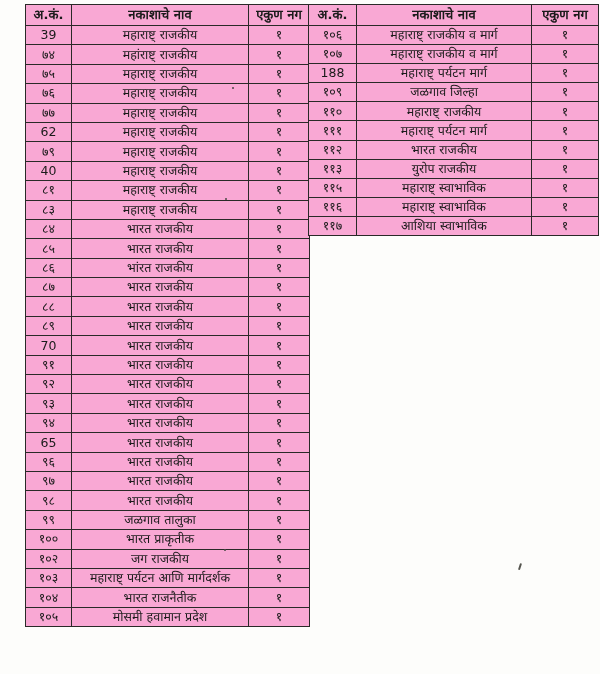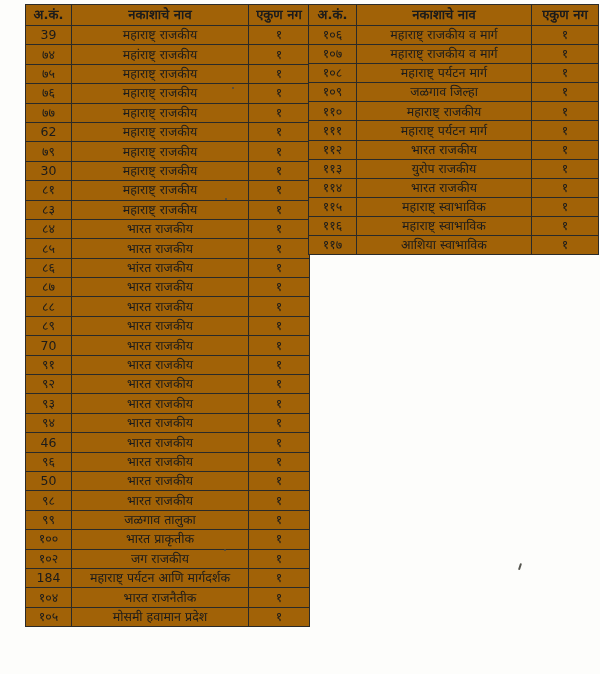--- a/index.html
+++ b/index.html
@@ -13,21 +13,21 @@
     position: relative;
     overflow: hidden;
     font-family: "DejaVu Sans", "Liberation Sans", sans-serif;
     color: #1b1b1b;
     background: #fdfdfb;
   }
   .scan-table {
     position: absolute;
     border-collapse: collapse;
     table-layout: fixed;
-    background: #a16207;
+    background: #f9a8d4;
   }
   .scan-table th, .scan-table td {
     border: 1.4px solid #2a2a28;
     padding: 0 2px;
     text-align: center;
     vertical-align: middle;
     font-size: 12.5px;
     line-height: 1.1;
     overflow: hidden;
     white-space: nowrap;
@@ -118,21 +118,21 @@
         <td>62</td>
         <td>महाराष्ट् राजकीय</td>
         <td>१</td>
       </tr>
       <tr>
         <td>७९</td>
         <td>महाराष्ट् राजकीय</td>
         <td>१</td>
       </tr>
       <tr>
-        <td>30</td>
+        <td>40</td>
         <td>महाराष्ट् राजकीय</td>
         <td>१</td>
       </tr>
       <tr>
         <td>८१</td>
         <td>महाराष्ट् राजकीय</td>
         <td>१</td>
       </tr>
       <tr>
         <td>८३</td>
@@ -188,31 +188,31 @@
         <td>९३</td>
         <td>भारत राजकीय</td>
         <td>१</td>
       </tr>
       <tr>
         <td>९४</td>
         <td>भारत राजकीय</td>
         <td>१</td>
       </tr>
       <tr>
-        <td>46</td>
+        <td>65</td>
         <td>भारत राजकीय</td>
         <td>१</td>
       </tr>
       <tr>
         <td>९६</td>
         <td>भारत राजकीय</td>
         <td>१</td>
       </tr>
       <tr>
-        <td>50</td>
+        <td>९७</td>
         <td>भारत राजकीय</td>
         <td>१</td>
       </tr>
       <tr>
         <td>९८</td>
         <td>भारत राजकीय</td>
         <td>१</td>
       </tr>
       <tr>
         <td>९९</td>
@@ -223,21 +223,21 @@
         <td>१००</td>
         <td>भारत प्राकृतीक</td>
         <td>१</td>
       </tr>
       <tr>
         <td>१०२</td>
         <td>जग राजकीय</td>
         <td>१</td>
       </tr>
       <tr>
-        <td>184</td>
+        <td>१०३</td>
         <td>महाराष्ट् पर्यटन आणि मार्गदर्शक</td>
         <td>१</td>
       </tr>
       <tr>
         <td>१०४</td>
         <td>भारत राजनैतीक</td>
         <td>१</td>
       </tr>
       <tr>
         <td>१०५</td>
@@ -265,21 +265,21 @@
         <td>१०६</td>
         <td>महाराष्ट् राजकीय व मार्ग</td>
         <td>१</td>
       </tr>
       <tr>
         <td>१०७</td>
         <td>महाराष्ट् राजकीय व मार्ग</td>
         <td>१</td>
       </tr>
       <tr>
-        <td>१०८</td>
+        <td>188</td>
         <td>महाराष्ट् पर्यटन मार्ग</td>
         <td>१</td>
       </tr>
       <tr>
         <td>१०९</td>
         <td>जळगाव जिल्हा</td>
         <td>१</td>
       </tr>
       <tr>
         <td>११०</td>
@@ -292,25 +292,20 @@
         <td>१</td>
       </tr>
       <tr>
         <td>११२</td>
         <td>भारत राजकीय</td>
         <td>१</td>
       </tr>
       <tr>
         <td>११३</td>
         <td>युरोप राजकीय</td>
-        <td>१</td>
-      </tr>
-      <tr>
-        <td>११४</td>
-        <td>भारत राजकीय</td>
         <td>१</td>
       </tr>
       <tr>
         <td>११५</td>
         <td>महाराष्ट् स्वाभाविक</td>
         <td>१</td>
       </tr>
       <tr>
         <td>११६</td>
         <td>महाराष्ट् स्वाभाविक</td>

